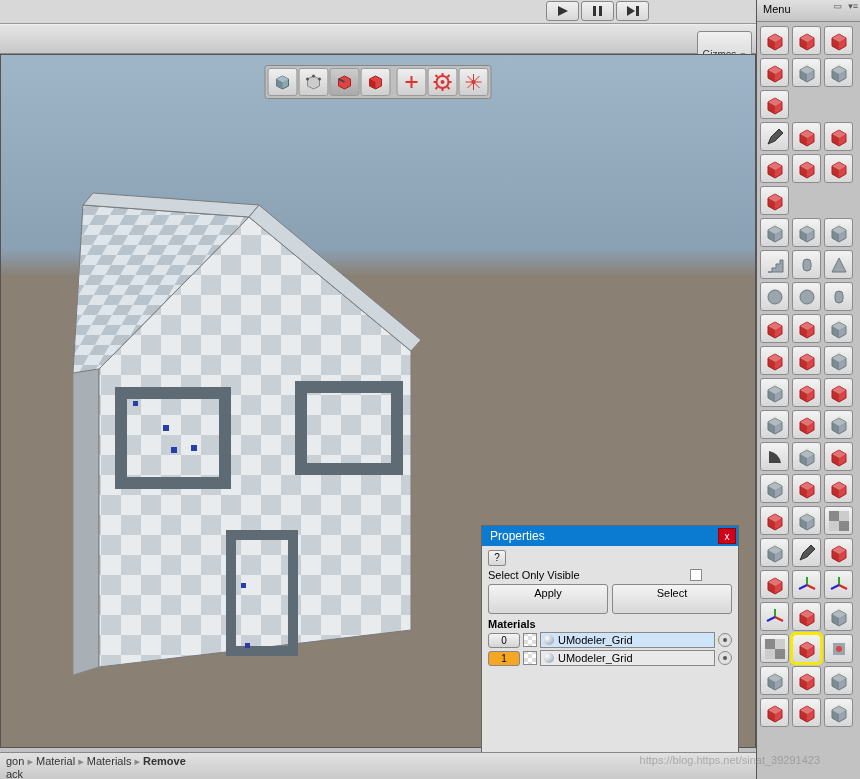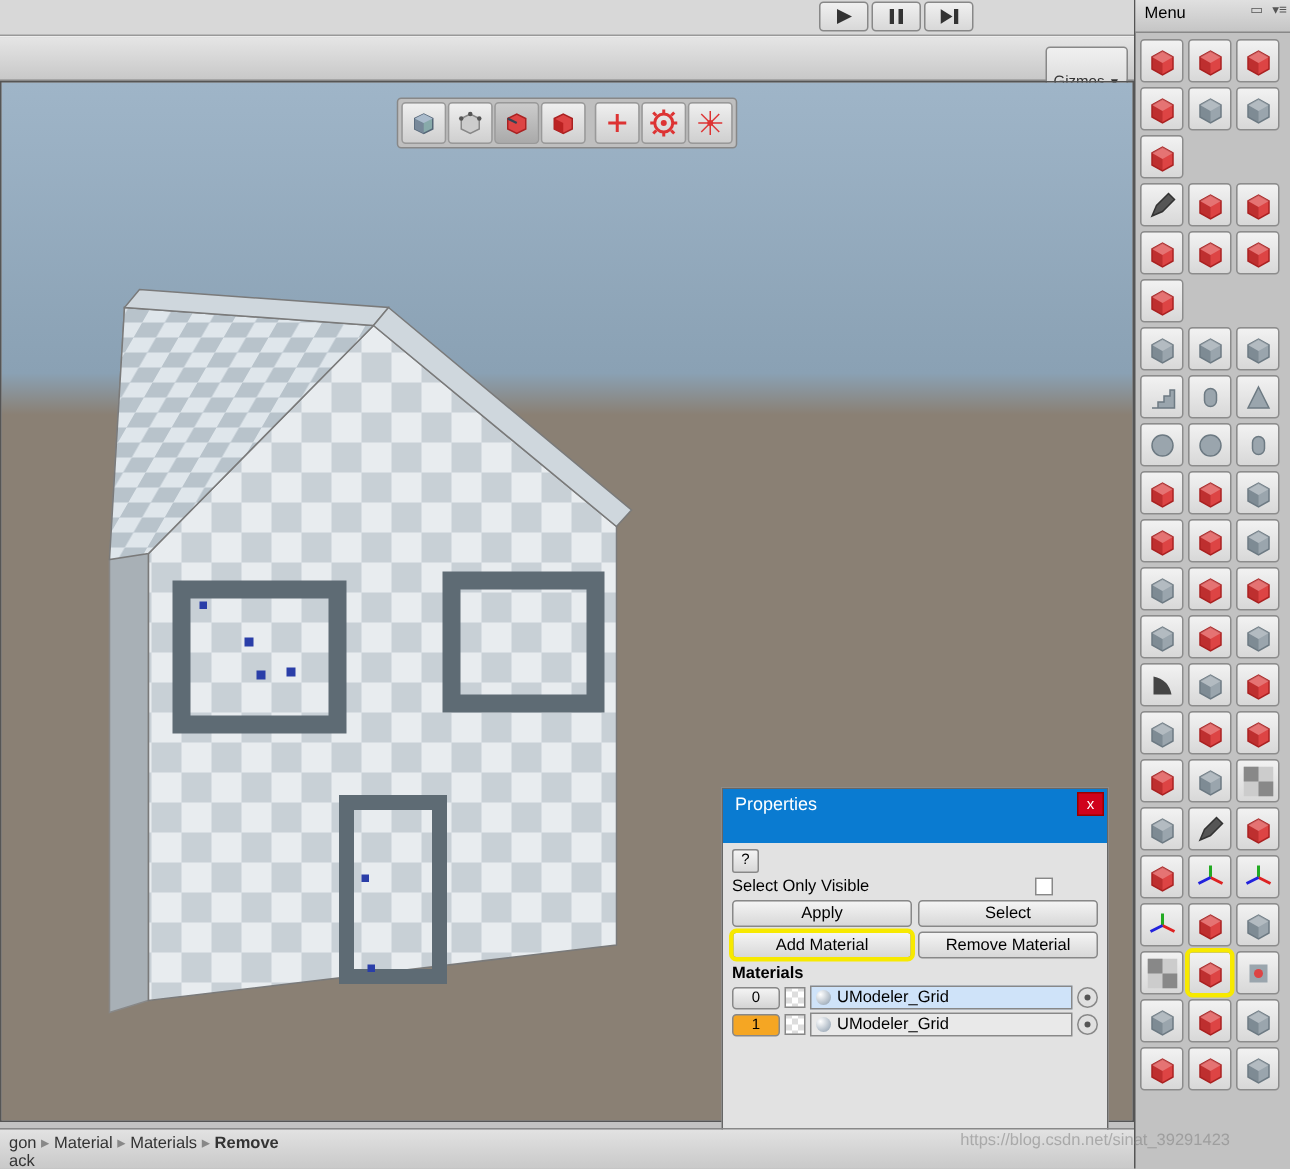--- a/index.html
+++ b/index.html
@@ -21,31 +21,31 @@
   .vt-btn { width: 30px; height: 28px; background: linear-gradient(#efefef,#cfcfcf); border:1px solid #999; border-radius:3px; display:flex; align-items:center; justify-content:center; }
   .vt-btn.active { background: linear-gradient(#ccc,#aaa); }
   .vt-sep { width: 4px; }
   .vt-icon { width: 20px; height: 20px; display:block; }
 
   
   .house-svg { position:absolute; left: 20px; top: 80px; }
 
   
   .properties { position: absolute; left: 480px; top: 470px; width: 258px; height: 236px; background: #e2e2e2; border:1px solid #666; }
-  .prop-title { height: 36px; background: #0a7bd1; color: #fff; font-size: 12px; padding: 3px 8px; position:relative; }
+  .prop-title { height: 20px; background: #0a7bd1; color: #fff; font-size: 12px; padding: 3px 8px; position:relative; }
   .prop-close { position:absolute; right:2px; top:2px; width:18px; height:16px; background:#d0021b; color:#fff; font-size:10px; text-align:center; line-height:16px; border:1px solid #900;}
   .prop-body { padding: 4px 6px; }
   .help-btn { width: 18px; height:16px; background:linear-gradient(#f4f4f4,#d8d8d8); border:1px solid #888; border-radius:2px; text-align:center; font-size:10px; line-height:14px; }
   .mat-header { text-align:center; padding: 6px 0; }
   .mat-cube { display:inline-block; vertical-align:middle; margin-right:6px; }
   .row { display:flex; align-items:center; margin: 3px 0; gap:6px; }
   .row-label { flex:1; }
   .chk { width:12px; height:12px; background:#fff; border:1px solid #888; display:inline-block; margin-right:30px;}
   .row-btns { display:flex; gap:4px; }
-  .pbtn { flex:1; height:18px; background:linear-gradient(#f4f4f4,#d8d8d8); border:1px solid #888; border-radius:3px; text-align:center; line-height:16px; font-size:11px; }
+  .pbtn { flex:1; height:30px; background:linear-gradient(#f4f4f4,#d8d8d8); border:1px solid #888; border-radius:3px; text-align:center; line-height:16px; font-size:11px; }
   .hl-yellow { outline: 3px solid #f7e900; outline-offset:-1px; }
   .section-h { font-weight:bold; margin:4px 0 2px; }
   .mat-row { display:flex; align-items:center; gap:3px; margin:2px 0; }
   .mat-idx { width:32px; height:15px; background:linear-gradient(#f4f4f4,#d4d4d4); border:1px solid #888; border-radius:3px; text-align:center; font-size:10px; line-height:13px; }
   .mat-idx.sel { background:#f5a623; color:#000; }
   .mat-swatch { width:14px; height:14px; background: repeating-conic-gradient(#ddd 0 25%, #fff 0 50%) 0/8px 8px; border:1px solid #888;}
   .mat-field { flex:1; height:16px; background:#e9e9e9; border:1px solid #888; padding:1px 3px; font-size:11px; display:flex; align-items:center; gap:4px; }
   .mat-field.sel { background:#cfe3f9; }
   .mat-ball { width:10px; height:10px; border-radius:50%; background: radial-gradient(circle at 30% 30%, #fff, #89a); display:inline-block; }
   .mat-dot { width:14px; height:14px; border:1px solid #888; border-radius:50%; background:#e0e0e0; position:relative; }
@@ -205,24 +205,20 @@
     <div class="prop-body">
       <div class="help-btn">?</div>
       <div class="row">
         <span class="row-label">Select Only Visible</span>
         <span class="chk"></span>
       </div>
       <div class="row-btns">
         <div class="pbtn">Apply</div>
         <div class="pbtn">Select</div>
       </div>
-      <div class="row-btns" style="margin-top:3px;">
-        <div class="pbtn hl-yellow">Add Material</div>
-        <div class="pbtn">Remove Material</div>
-      </div>
       <div class="section-h">Materials</div>
       <div class="mat-row">
         <div class="mat-idx">0</div>
         <div class="mat-swatch"></div>
         <div class="mat-field sel">
             <span class="mat-ball"></span>
             <span>UModeler_Grid</span>
           </div>
         <div class="mat-dot"></div>
       </div>
@@ -671,13 +667,13 @@
 
 <div class="breadcrumb">
   <span>gon</span><span class="crumb-sep"></span>
   <span>Material</span><span class="crumb-sep"></span>
   <span>Materials</span><span class="crumb-sep"></span>
   <b>Remove</b>
   <br>
   <span class="ack">ack</span>
 </div>
 
-<div class="watermark">https://blog.csdn.net/sinat_39291423</div>
+<div class="watermark">https://blog.https.net/sinat_39291423</div>
 
 </body></html>

